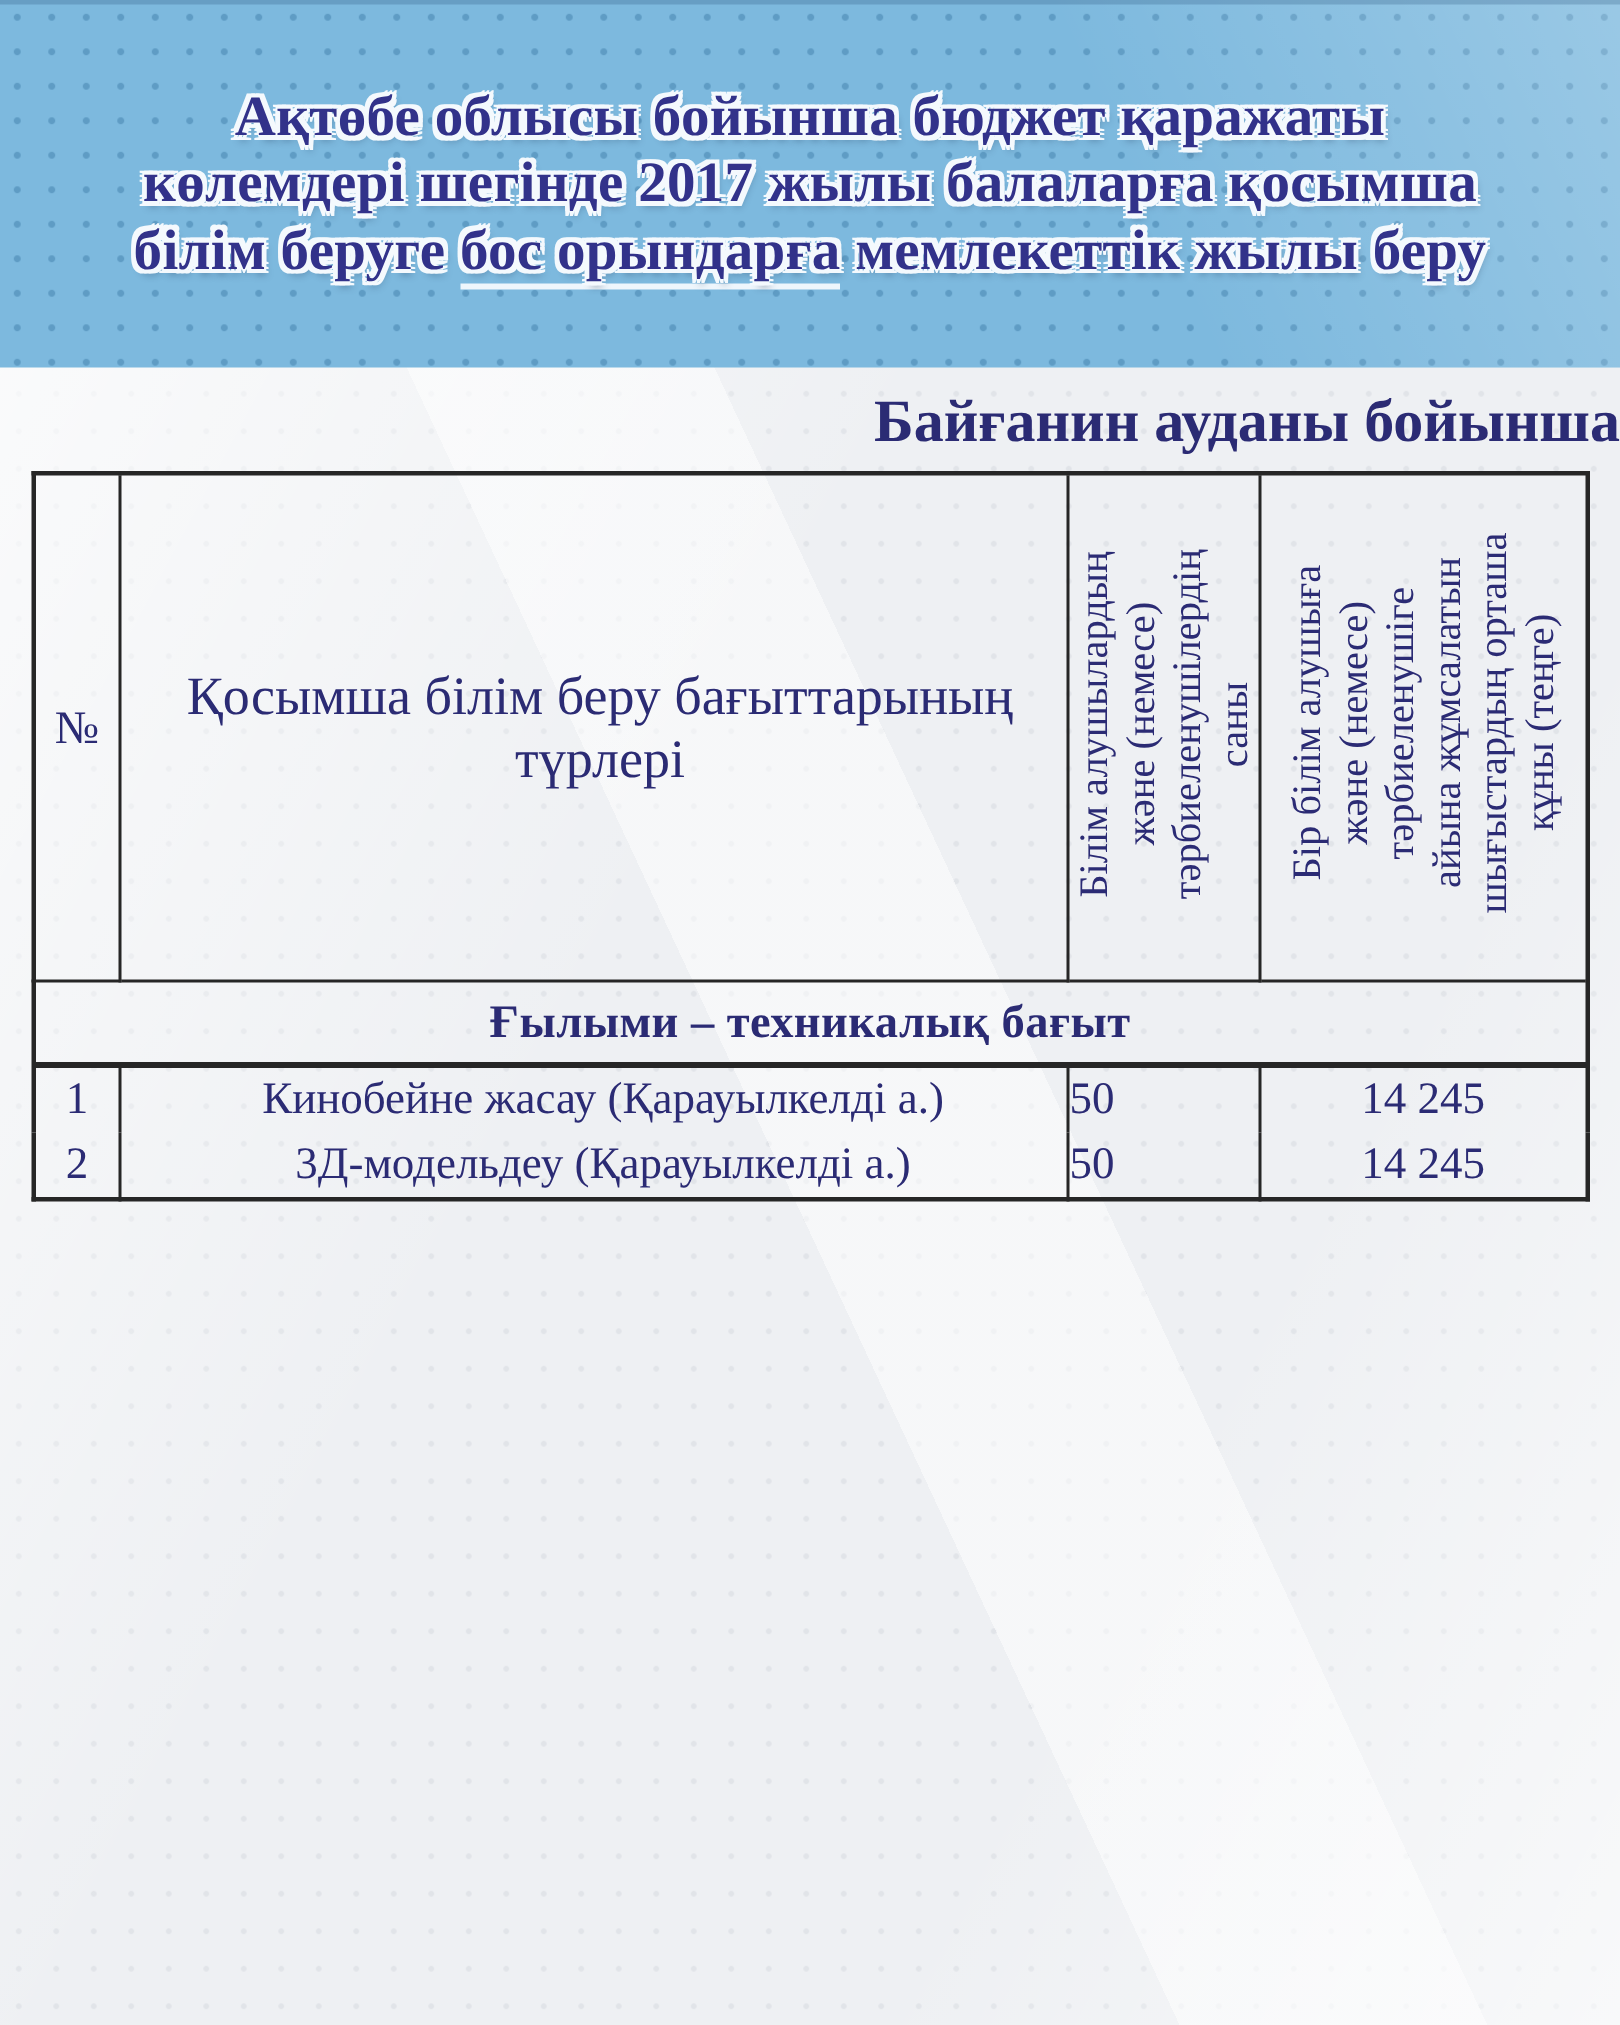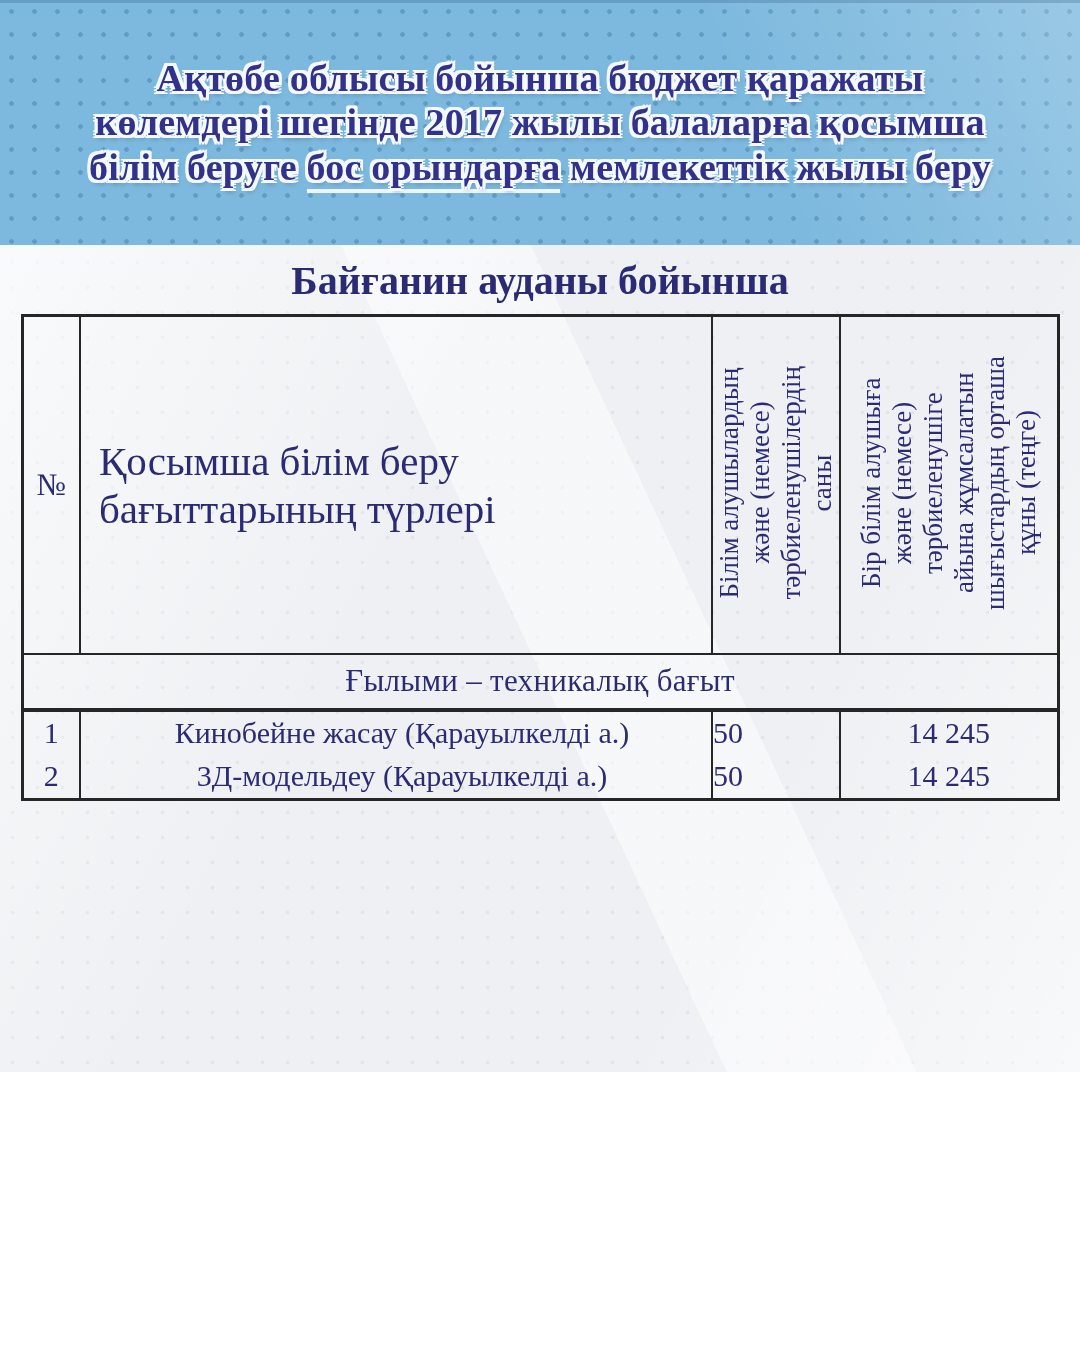--- a/index.html
+++ b/index.html
@@ -2,21 +2,21 @@
 <html><head>
 <meta charset="utf-8">
 <style>
   * { box-sizing: border-box; margin: 0; padding: 0; }
   html, body { width: 1080px; height: 1350px; }
   body { font-family: "Liberation Serif", "DejaVu Serif", serif; }
 
   .page {
     position: relative;
     width: 1080px;
-    height: 1072px;
+    height: 1350px;
     background-color: #eef0f3;
     overflow: hidden;
   }
   
   .page::before {
     content: "";
     position: absolute;
     inset: 0;
     background-image:
       linear-gradient(118deg, rgba(255,255,255,0.85) 0%, rgba(255,255,255,0) 42%),
@@ -54,21 +54,21 @@
       2px 4px 5px rgba(30,50,80,0.35);
   }
   .hero-title .em {
     font-weight: bold;
     border-bottom: 4px solid #eef6fc;
     padding-bottom: 1px;
   }
 
   
   .subtitle {
-    text-align: center;
+    text-align: right;
     font-size: 40px;
     font-weight: bold;
     color: #2b2b74;
     margin: 12px 0 10px 0;
   }
 
   
   table.notice {
     border-collapse: collapse;
     margin: 0 auto;
@@ -76,38 +76,38 @@
     table-layout: fixed;
     color: #2b2b74;
   }
   table.notice, table.notice th, table.notice td {
     border: 2px solid #262626;
   }
   table.notice { border-width: 3px; }
 
   thead th { height: 338px; font-weight: normal; vertical-align: middle; }
   th.c-num   { font-size: 31px; text-align: center; }
-  th.c-name  { font-size: 41px; text-align: left; padding-left: 18px; padding-right: 10px; }
+  th.c-name  { font-size: 36px; text-align: center; padding-left: 18px; padding-right: 10px; }
   th.c-count, th.c-cost { text-align: center; }
 
   .vert {
     display: inline-block;
     writing-mode: vertical-rl;
     transform: rotate(180deg);
     white-space: pre-line;
     font-size: 27px;
     line-height: 1.15;
     text-align: center;
     max-height: 330px;
   }
 
   tr.section-row td {
     height: 56px;
     text-align: center;
-    font-weight: normal;
+    font-weight: bold;
     font-size: 31px;
     border-bottom-width: 4px;
     letter-spacing: 0.3px;
   }
 
   tr.data-row td {
     font-size: 30px;
     height: 45px;
     border-top: none;
     border-bottom: none;

